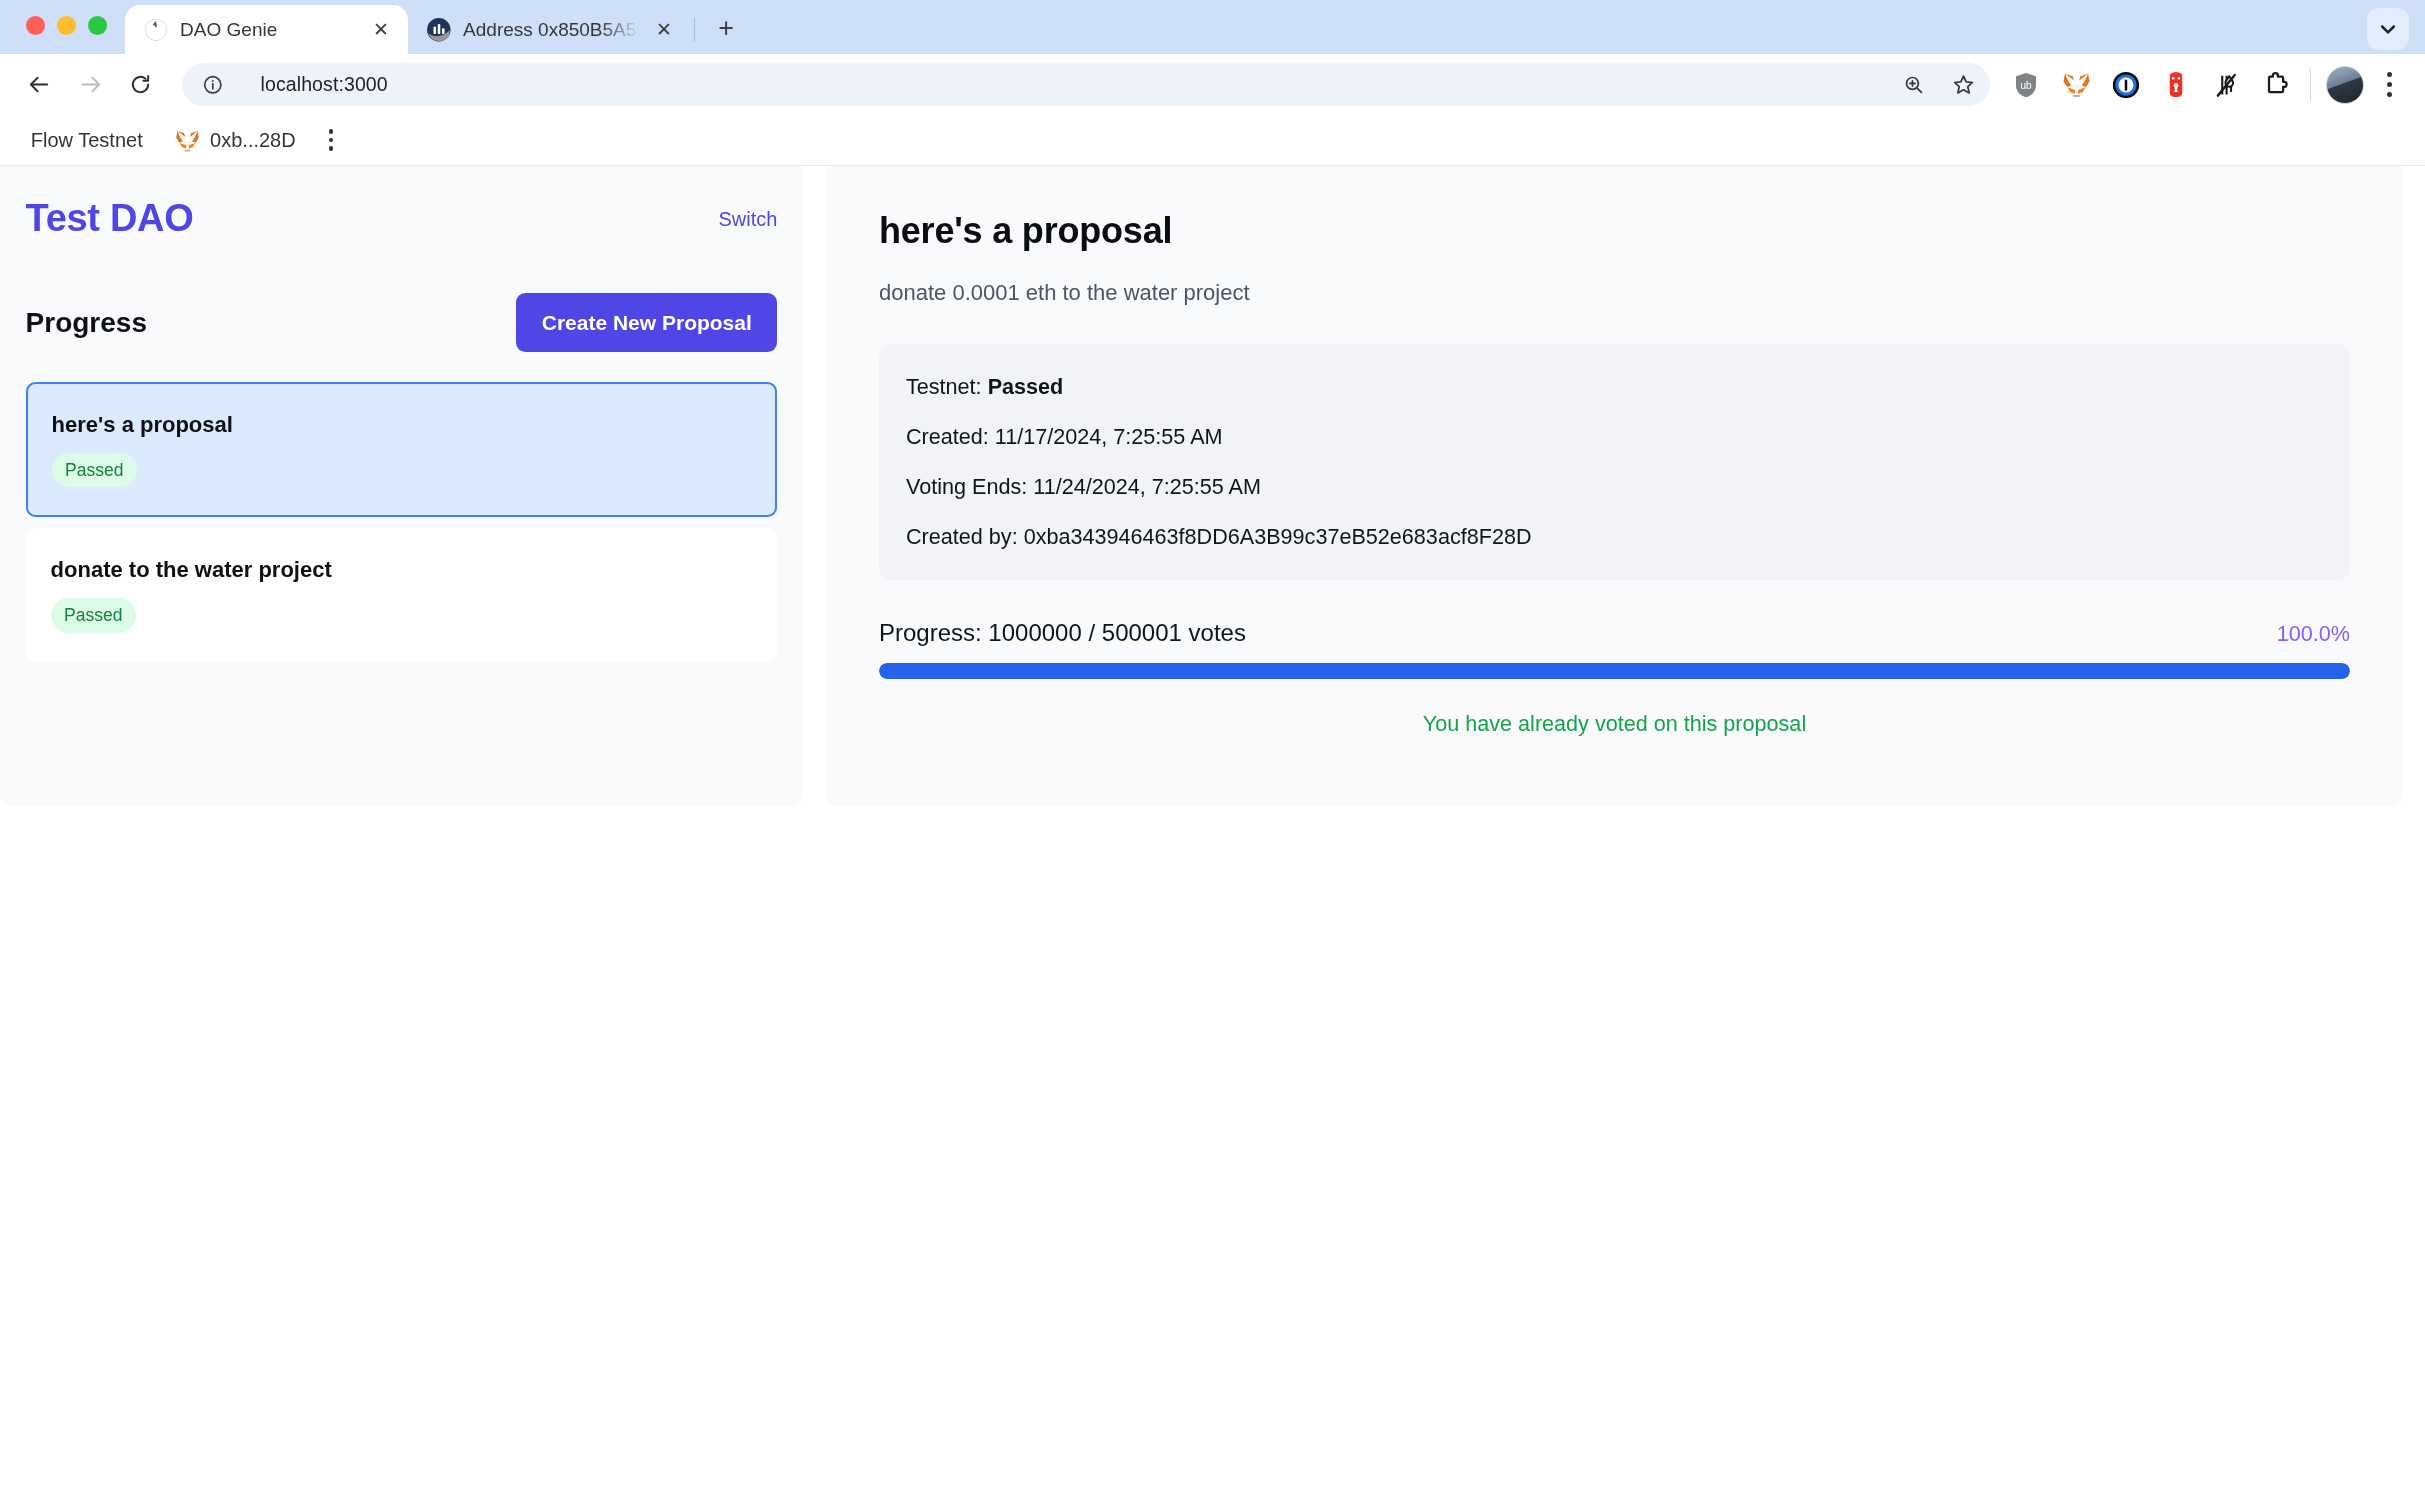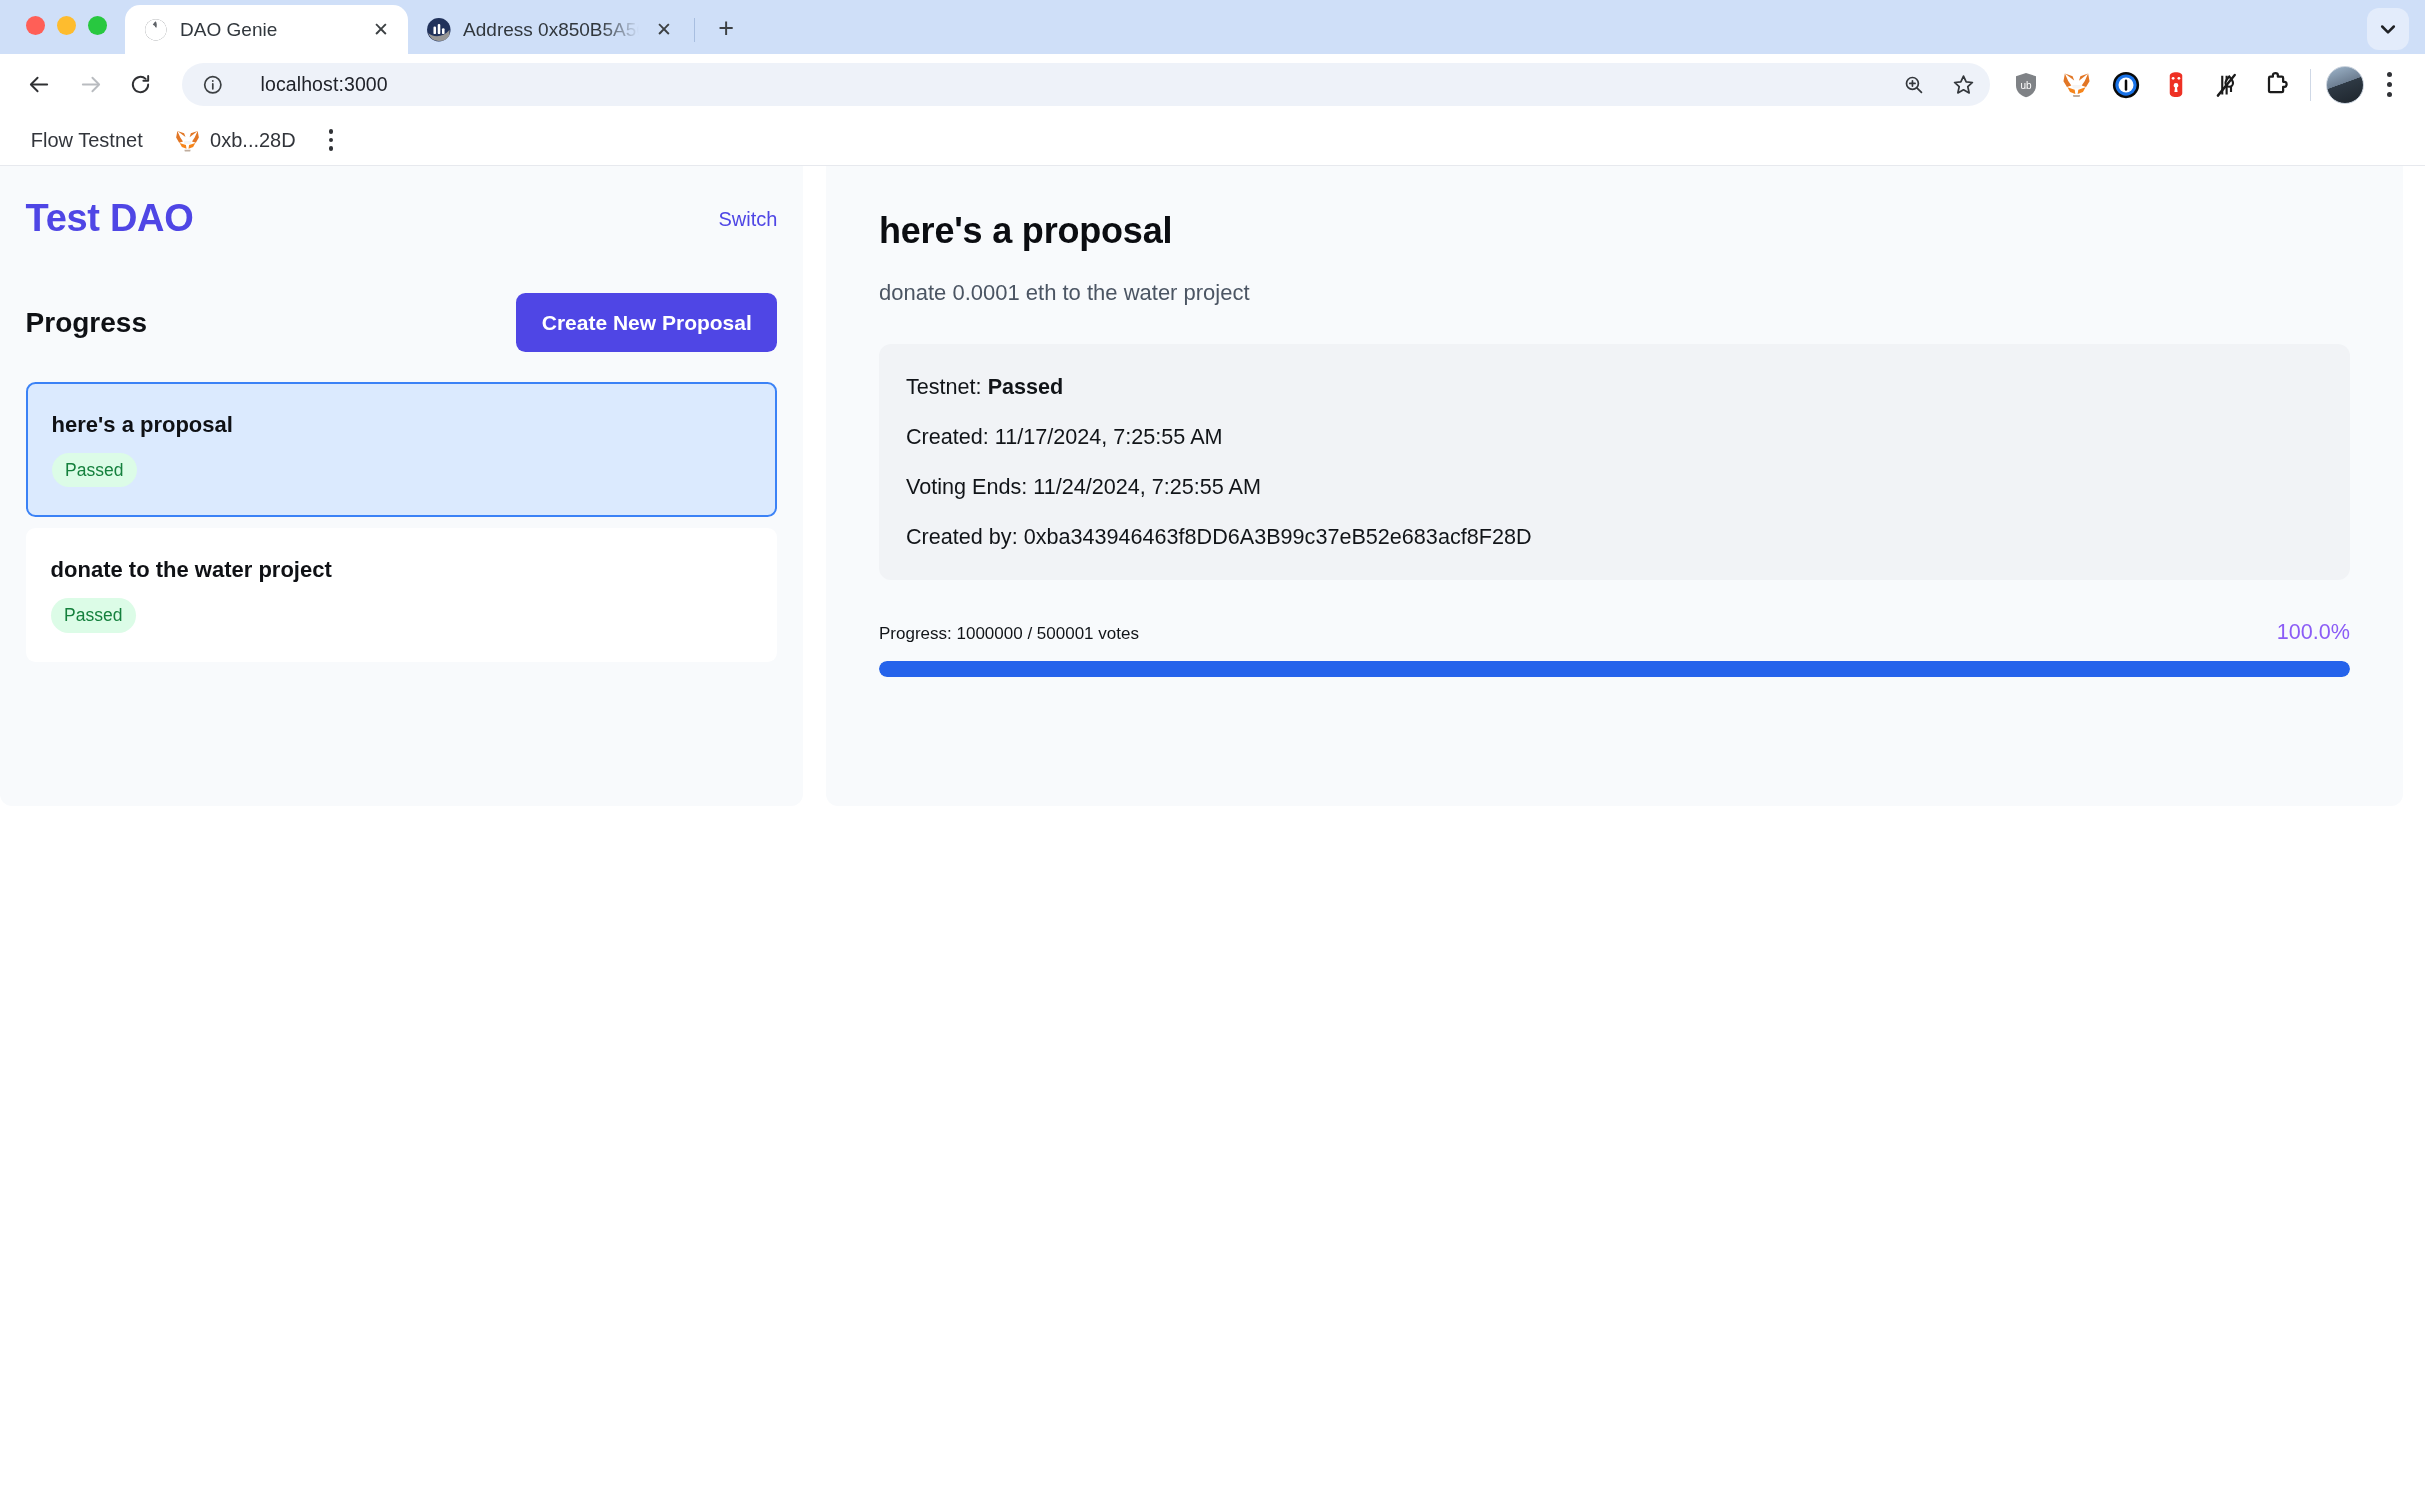--- a/index.html
+++ b/index.html
@@ -229,21 +229,21 @@
     padding: 30px 27px;
   }
   .detail-line { font-size: 21.6px; color: #111418; margin-bottom: 24px; }
   .detail-line:last-child { margin-bottom: 0; }
   .detail-line b { font-weight: bold; }
 
   .progress-row {
     margin-top: 39px;
     display: flex; align-items: baseline; justify-content: space-between;
   }
-  .progress-label { font-size: 17px; color: #111418; }
+  .progress-label { font-size: 24px; color: #111418; }
   .progress-pct { font-size: 21.6px; color: #8b5cf6; }
 
   .progress-track {
     margin-top: 16px;
     height: 16px; width: 100%;
     background: #e2e8f0; border-radius: 673px; overflow: hidden;
   }
   .progress-fill { height: 100%; background: #2563eb; border-radius: 673px; }
 
   .voted-msg {
@@ -487,15 +487,16 @@
     </div>
 
     <div class="progress-row">
       <span class="progress-label">Progress: 1000000 / 500001 votes</span>
       <span class="progress-pct">100.0%</span>
     </div>
     <div class="progress-track">
       <div class="progress-fill" id="progress-fill" style="width: 100%; background: rgb(37, 99, 235);"></div>
     </div>
 
+    <div class="voted-msg">You have already voted on this proposal</div>
   </div>
 </div>
 
 
 </body></html>

